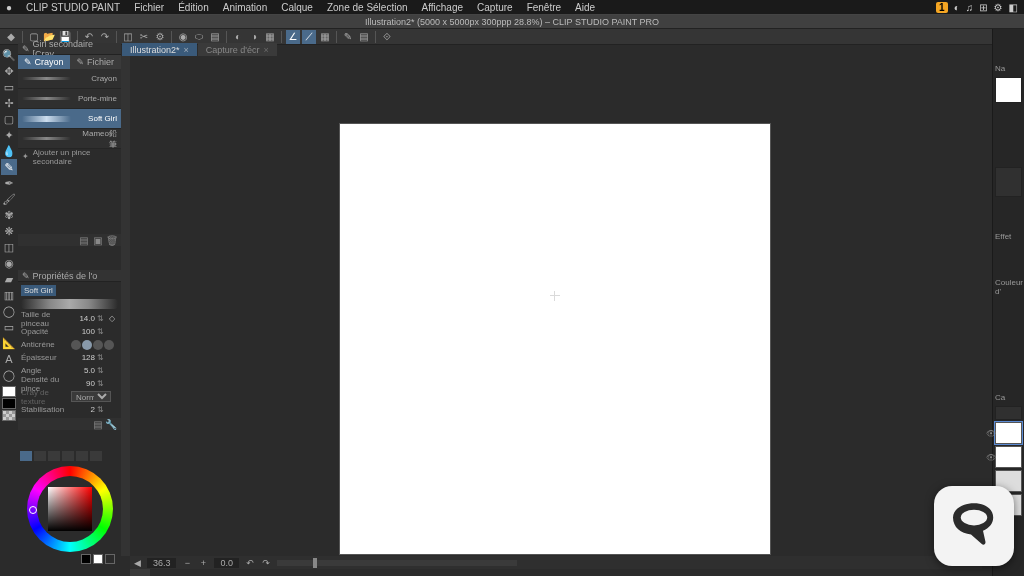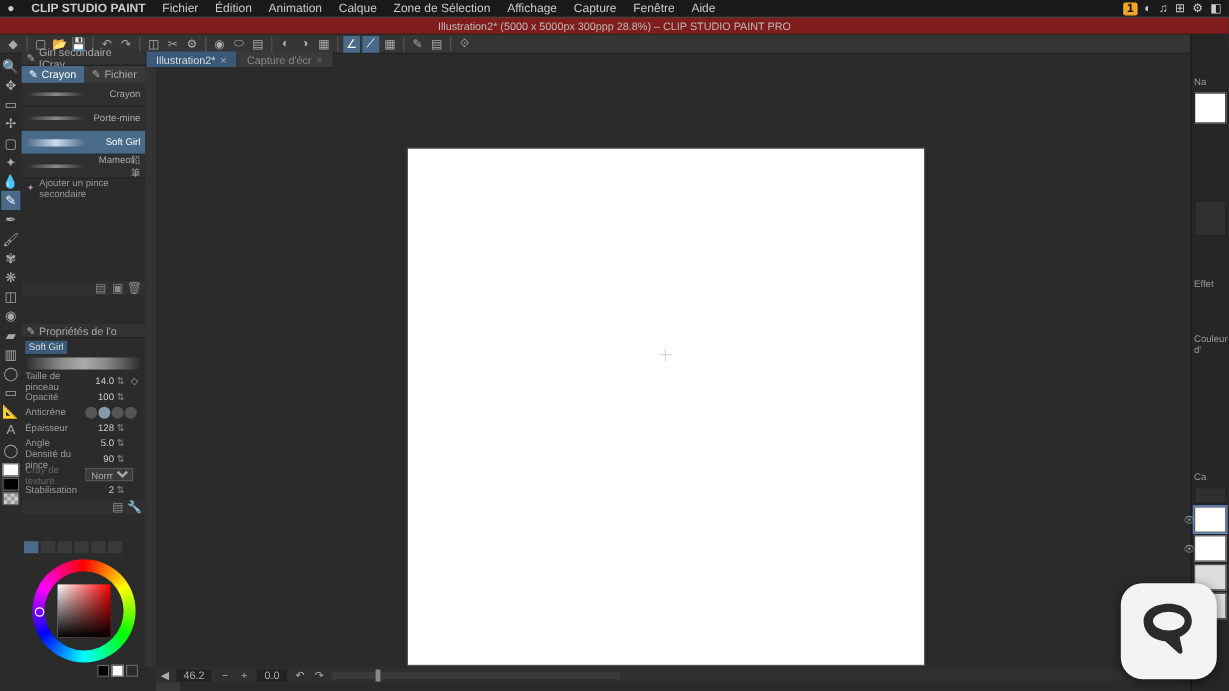--- a/index.html
+++ b/index.html
@@ -5,21 +5,21 @@
 * { margin:0; padding:0; box-sizing:border-box; font-family: -apple-system, "Helvetica Neue", Arial, sans-serif; user-select:none; }
 body { width:1024px; height:576px; background:#2b2b2b; color:#aaa; font-size:10px; overflow:hidden; position:relative; }
 
 
 .macmenu { height:14px; background:#1a1a1a; display:flex; align-items:center; padding:0 6px; gap:14px; color:#ccc; font-size:10px; }
 .macmenu .right { margin-left:auto; display:flex; gap:6px; align-items:center; }
 .mi { cursor:default; }
 .badge-orange { background:#f5a623; color:#000; padding:0 3px; font-weight:bold; border-radius:2px; }
 
 
-.docbar { height:15px; background:#7f1d1d; display:flex; align-items:center; justify-content:center; color:#bbb; font-size:9px; border-top:1px solid #444; border-bottom:1px solid #222; }
+.docbar { height:15px; background:#404040; display:flex; align-items:center; justify-content:center; color:#bbb; font-size:9px; border-top:1px solid #444; border-bottom:1px solid #222; }
 
 
 .toolbar { height:16px; background:#353535; border-bottom:1px solid #222; display:flex; align-items:center; padding:0 4px; gap:2px; }
 .toolbar .tb { width:14px; height:14px; display:flex; align-items:center; justify-content:center; color:#aaa; }
 .toolbar .sep { width:1px; height:12px; background:#555; margin:0 2px; }
 .tb.active { background:#4a6a8a; color:#fff; }
 
 
 .filetabs { position:absolute; left:122px; top:43px; height:13px; display:flex; gap:1px; font-size:9px; }
 .ftab { background:#3a5a7a; color:#ddd; padding:0 8px; display:flex; align-items:center; gap:4px; }
@@ -123,21 +123,21 @@
 
 
 .winclose { position:absolute; right:4px; top:30px; width:10px; height:10px; color:#888; font-size:10px; }
 
 </style>
 </head>
 <body>
 
 <div class="macmenu">
   <span>●</span>
-  <span class="mi" style="font-weight:bold">CLIP STUDIO PAINT</span>
+  <span class="mi" style="font-weight:normal">CLIP STUDIO PAINT</span>
   <span class="mi">Fichier</span>
   <span class="mi">Édition</span>
   <span class="mi">Animation</span>
   <span class="mi">Calque</span>
   <span class="mi">Zone de Sélection</span>
   <span class="mi">Affichage</span>
   <span class="mi">Capture</span>
   <span class="mi">Fenêtre</span>
   <span class="mi">Aide</span>
   <span class="right">
@@ -357,21 +357,21 @@
 <div class="leftruler"></div>
 
 <div class="canvwrap">
   <div class="canvas">
     <div class="cross"></div>
   </div>
 </div>
 
 <div class="status">
   <span>◀</span>
-  <span class="zoomfield">46.2</span>
+  <span class="zoomfield">36.3</span>
   <span class="pm">−</span>
   <span class="pm">+</span>
   <span class="zoomfield">0.0</span>
   <span class="pm">↶</span>
   <span class="pm">↷</span>
   <div class="track"></div>
 </div>
 <div class="timeline-btn"></div>
 
 <div class="rstrip"></div>

